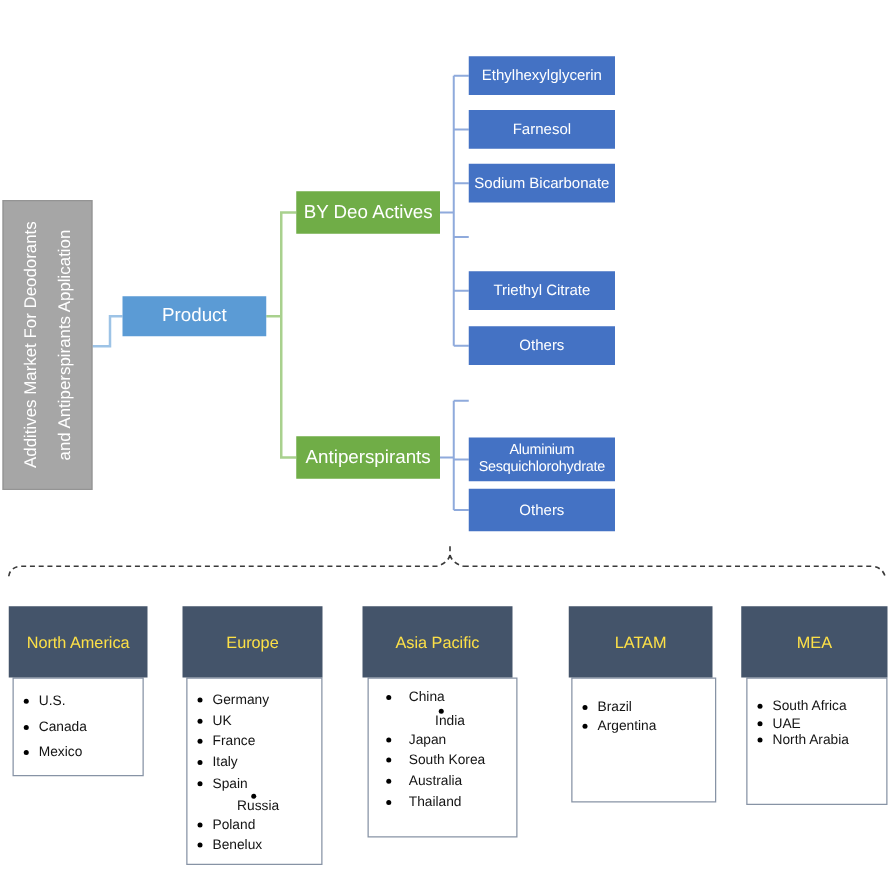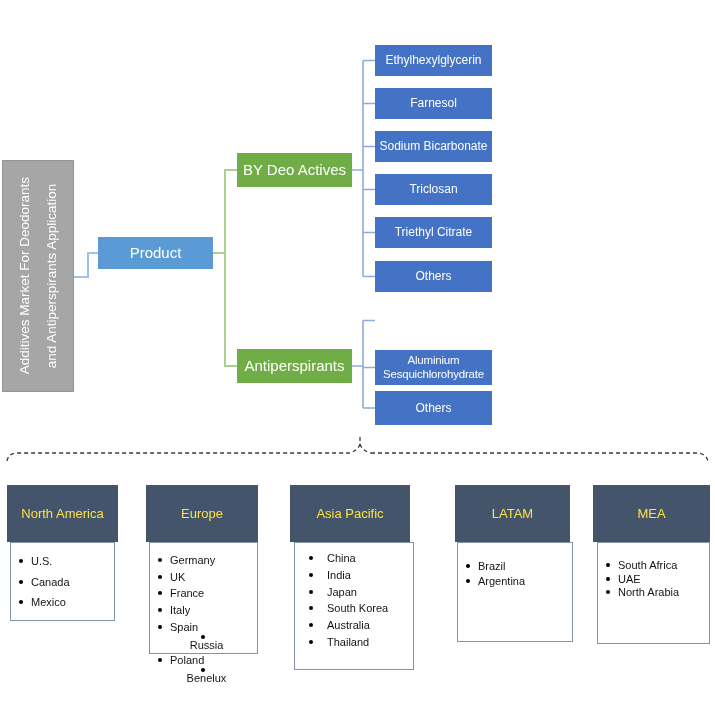--- a/index.html
+++ b/index.html
@@ -52,42 +52,41 @@
   </div>
 
   <div class="node product">Product</div>
 
   <div class="node branch" style="top:153px;">BY Deo Actives</div>
   <div class="node branch" style="top:349px;">Antiperspirants</div>
 
 <div class="node node-blue" style="top: 45px; height: 31px;">Ethylhexylglycerin</div>
     <div class="node node-blue" style="top: 88px; height: 31px;">Farnesol</div>
     <div class="node node-blue" style="top: 131px; height: 31px;">Sodium Bicarbonate</div>
-    <div class="node node-blue" style="top: 174px; height: 31px;">Triclosan</div>
     <div class="node node-blue" style="top: 217px; height: 31px;">Triethyl Citrate</div>
     <div class="node node-blue" style="top: 261px; height: 31px;">Others</div>
     <div class="node node-blue small" style="top: 350px; height: 35px;">Aluminium Sesquichlorohydrate</div>
     <div class="node node-blue" style="top: 391px; height: 34px;">Others</div>
     <div class="region-header" style="left: 7px; top: 485px; width: 111px; height: 57px;">North America</div>
     <div class="region-list" style="left: 10px; top: 542px; width: 105px; height: 79px; padding: 8px 2px 0px 8px;">
       <div class="country" style="height: 20.5px;">
         <span class="bullet" style="margin-right: 8px;"></span>
         <span>U.S.</span>
       </div>
       <div class="country" style="height: 20.5px;">
         <span class="bullet" style="margin-right: 8px;"></span>
         <span>Canada</span>
       </div>
       <div class="country" style="height: 20.5px;">
         <span class="bullet" style="margin-right: 8px;"></span>
         <span>Mexico</span>
       </div>
     </div>
     <div class="region-header" style="left: 146px; top: 485px; width: 112px; height: 57px;">Europe</div>
-    <div class="region-list" style="left: 149px; top: 542px; width: 109px; height: 112px; padding: 9px 2px 0px 8px;">
+    <div class="region-list" style="left: 149px; top: 542px; width: 109px; height: 150px; padding: 9px 2px 0px 8px;">
       <div class="country" style="height: 16.6px;">
         <span class="bullet" style="margin-right: 8px;"></span>
         <span>Germany</span>
       </div>
       <div class="country" style="height: 16.6px;">
         <span class="bullet" style="margin-right: 8px;"></span>
         <span>UK</span>
       </div>
       <div class="country" style="height: 16.6px;">
         <span class="bullet" style="margin-right: 8px;"></span>
@@ -102,32 +101,32 @@
         <span>Spain</span>
       </div>
       <div class="country" style="height: 16.6px; flex-direction: column;">
         <span class="bullet" style="margin-right: 8px;"></span>
         <span>Russia</span>
       </div>
       <div class="country" style="height: 16.6px;">
         <span class="bullet" style="margin-right: 8px;"></span>
         <span>Poland</span>
       </div>
-      <div class="country" style="height: 16.6px; flex-direction: column;">
+      <div class="country" style="height: 16.6px;">
         <span class="bullet" style="margin-right: 8px;"></span>
         <span>Benelux</span>
       </div>
     </div>
     <div class="region-header" style="left: 290px; top: 485px; width: 120px; height: 57px;">Asia Pacific</div>
     <div class="region-list" style="left: 294px; top: 542px; width: 120px; height: 128px; padding: 7px 2px 0px 14px;">
       <div class="country" style="height: 16.7px;">
         <span class="bullet" style="margin-right: 14px;"></span>
         <span>China</span>
       </div>
-      <div class="country" style="height: 16.7px;">
+      <div class="country" style="height: 16.7px; flex-direction: column;">
         <span class="bullet" style="margin-right: 14px;"></span>
         <span>India</span>
       </div>
       <div class="country" style="height: 16.7px; align-items: center;">
         <span class="bullet" style="margin-right: 14px;"></span>
         <span>Japan</span>
       </div>
       <div class="country" style="height: 16.7px;">
         <span class="bullet" style="margin-right: 14px;"></span>
         <span>South Korea</span>

